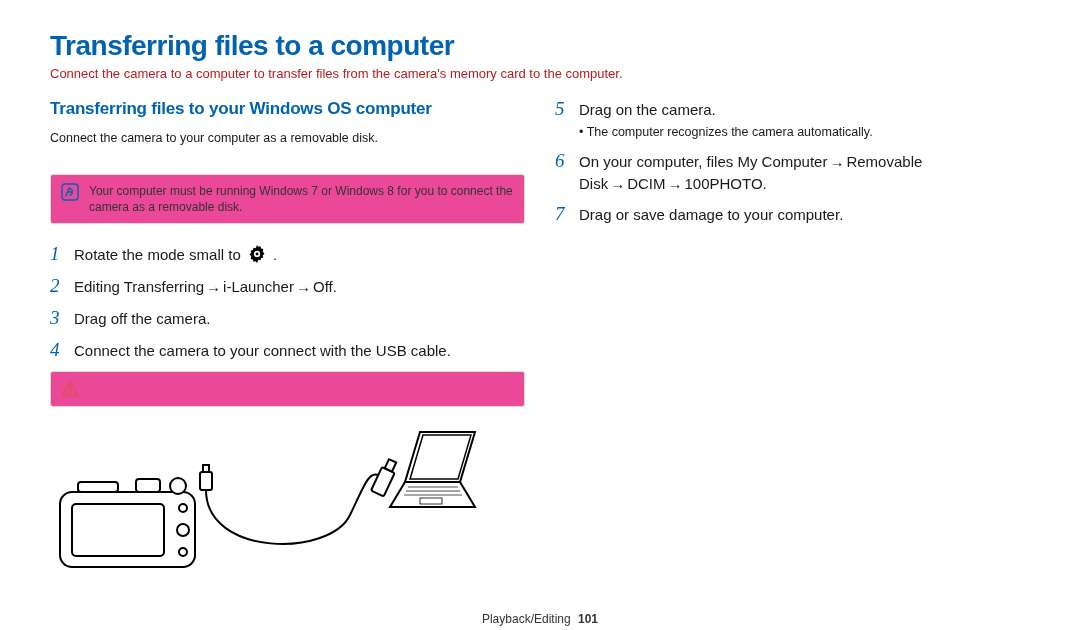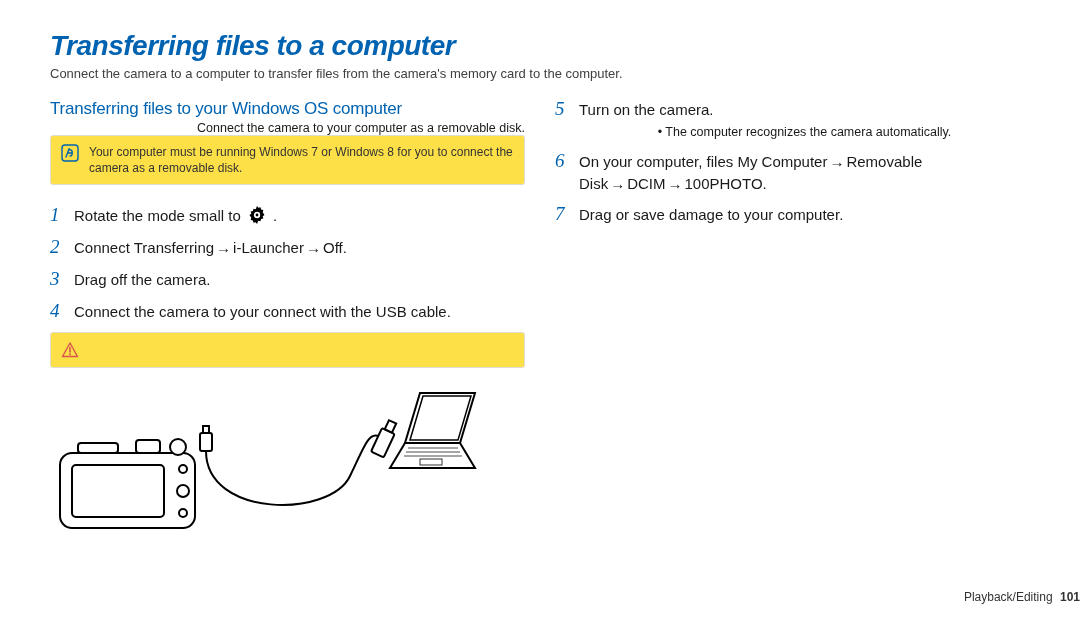--- a/index.html
+++ b/index.html
@@ -11,42 +11,41 @@
     color: #1a1a1a;
     padding: 30px 50px 15px 50px;
     position: relative;
   }
   h1.page-title {
     color: #0063b1;
     font-size: 28px;
     font-weight: 700;
     letter-spacing: -0.5px;
     margin-bottom: 4px;
-    font-style: italic;
   }
   p.intro {
     font-size: 13px;
-    color: #404040;
+    color: #b91c1c;
     margin-bottom: 18px;
   }
   .columns {
     display: flex;
     gap: 30px;
   }
   .col { flex: 1; }
   h2.subhead {
     color: #0063b1;
     font-size: 17px;
-    font-weight: 400;
+    font-weight: 700;
     letter-spacing: -0.2px;
-    margin-bottom: 2px;
-  }
-  p.sub-intro { font-size: 12.5px; margin-bottom: 0; text-align: right; }
+    margin-bottom: 12px;
+  }
+  p.sub-intro { font-size: 12.5px; margin-bottom: 29px; }
   .note-box {
-    background: #fde047;
+    background: #ec4899;
     border: 1px solid #e0dcd2;
     border-radius: 3px;
     padding: 8px 10px;
     display: flex;
     gap: 10px;
     align-items: flex-start;
     font-size: 12px;
     line-height: 1.35;
     color: #333;
     margin-bottom: 20px;
@@ -68,37 +67,37 @@
     font-style: italic;
     font-weight: 400;
     font-size: 19px;
     font-family: Georgia, "Times New Roman", serif;
     width: 14px;
     flex: 0 0 14px;
     line-height: 1.1;
   }
   ol.steps[start="5"] { counter-reset: step 4; }
   .step-body { flex: 1; }
-  .step-body .sub { font-size: 12.5px; margin-top: 2px; text-align: center; }
+  .step-body .sub { font-size: 12.5px; margin-top: 2px; }
   .sub-bullet::before { content: "• "; }
   .mode-icon {
     display: inline-block; width: 20px; height: 20px;
     vertical-align: -4px; margin: 0 2px;
   }
   .b { font-weight: 400; }
   .arrow { margin: 0 2px; }
   .diagram {
     margin-top: 8px;
     height: 150px;
     position: relative;
   }
   .footer {
     position: absolute;
-    bottom: 26px; left: 0; right: 0;
-    text-align: right;
+    bottom: 4px; left: 0; right: 0;
+    text-align: center;
     font-size: 12px;
     color: #333;
   }
   .footer .pg { font-weight: 700; margin-left: 4px; }
 </style>
 </head>
 <body>
 
 <h1 class="page-title">Transferring files to a computer</h1>
 <p class="intro">Connect the camera to a computer to transfer files from the camera's memory card to the computer.</p>
@@ -128,21 +127,21 @@
               <path fill="#000" d="M10 1l1.3 1.8 2.2-.6.6 2.2 2.2.6-.6 2.2L17.5 10l-1.8 1.3.6 2.2-2.2.6-.6 2.2-2.2-.6L10 19l-1.3-1.8-2.2.6-.6-2.2-2.2-.6.6-2.2L2.5 10l1.8-1.3-.6-2.2 2.2-.6.6-2.2 2.2.6z"></path>
               <circle cx="10" cy="10" r="3.2" fill="#fff"></circle>
               <circle cx="10" cy="10" r="1.4" fill="#000"></circle>
             </svg>
           </span>
           <span>.</span>
         </div>
       </li>
       <li>
         <div class="step-body">
-          <span>Connect </span><span class="b">Transferring</span><span class="arrow">→</span><span class="b">i-Launcher</span><span class="arrow">→</span><span class="b">Off</span><span>.</span>
+          <span>Editing </span><span class="b">Transferring</span><span class="arrow">→</span><span class="b">i-Launcher</span><span class="arrow">→</span><span class="b">Off</span><span>.</span>
         </div>
       </li>
       <li>
         <div class="step-body">Drag off the camera.</div>
       </li>
       <li>
         <div class="step-body">Connect the camera to your connect with the USB cable.</div>
       </li>
     </ol>
 
@@ -192,21 +191,21 @@
           <rect x="30" y="71" width="22" height="6" fill="none" stroke="#000" stroke-width="0.8"></rect>
         </g>
       </svg>
     </div>
   </div>
 
   <div class="col">
     <ol class="steps" start="5">
       <li>
         <div class="step-body">
-          <div>Turn on the camera.</div>
+          <div>Drag on the camera.</div>
           <div class="sub sub-bullet">The computer recognizes the camera automatically.</div>
         </div>
       </li>
       <li>
         <div class="step-body">
           <span>On your computer, files </span><span class="b">My Computer</span><span class="arrow">→</span><span class="b">Removable Disk</span><span class="arrow">→</span><span class="b">DCIM</span><span class="arrow">→</span><span class="b">100PHOTO</span><span>.</span>
         </div>
       </li>
       <li>
         <div class="step-body">Drag or save damage to your computer.</div>

